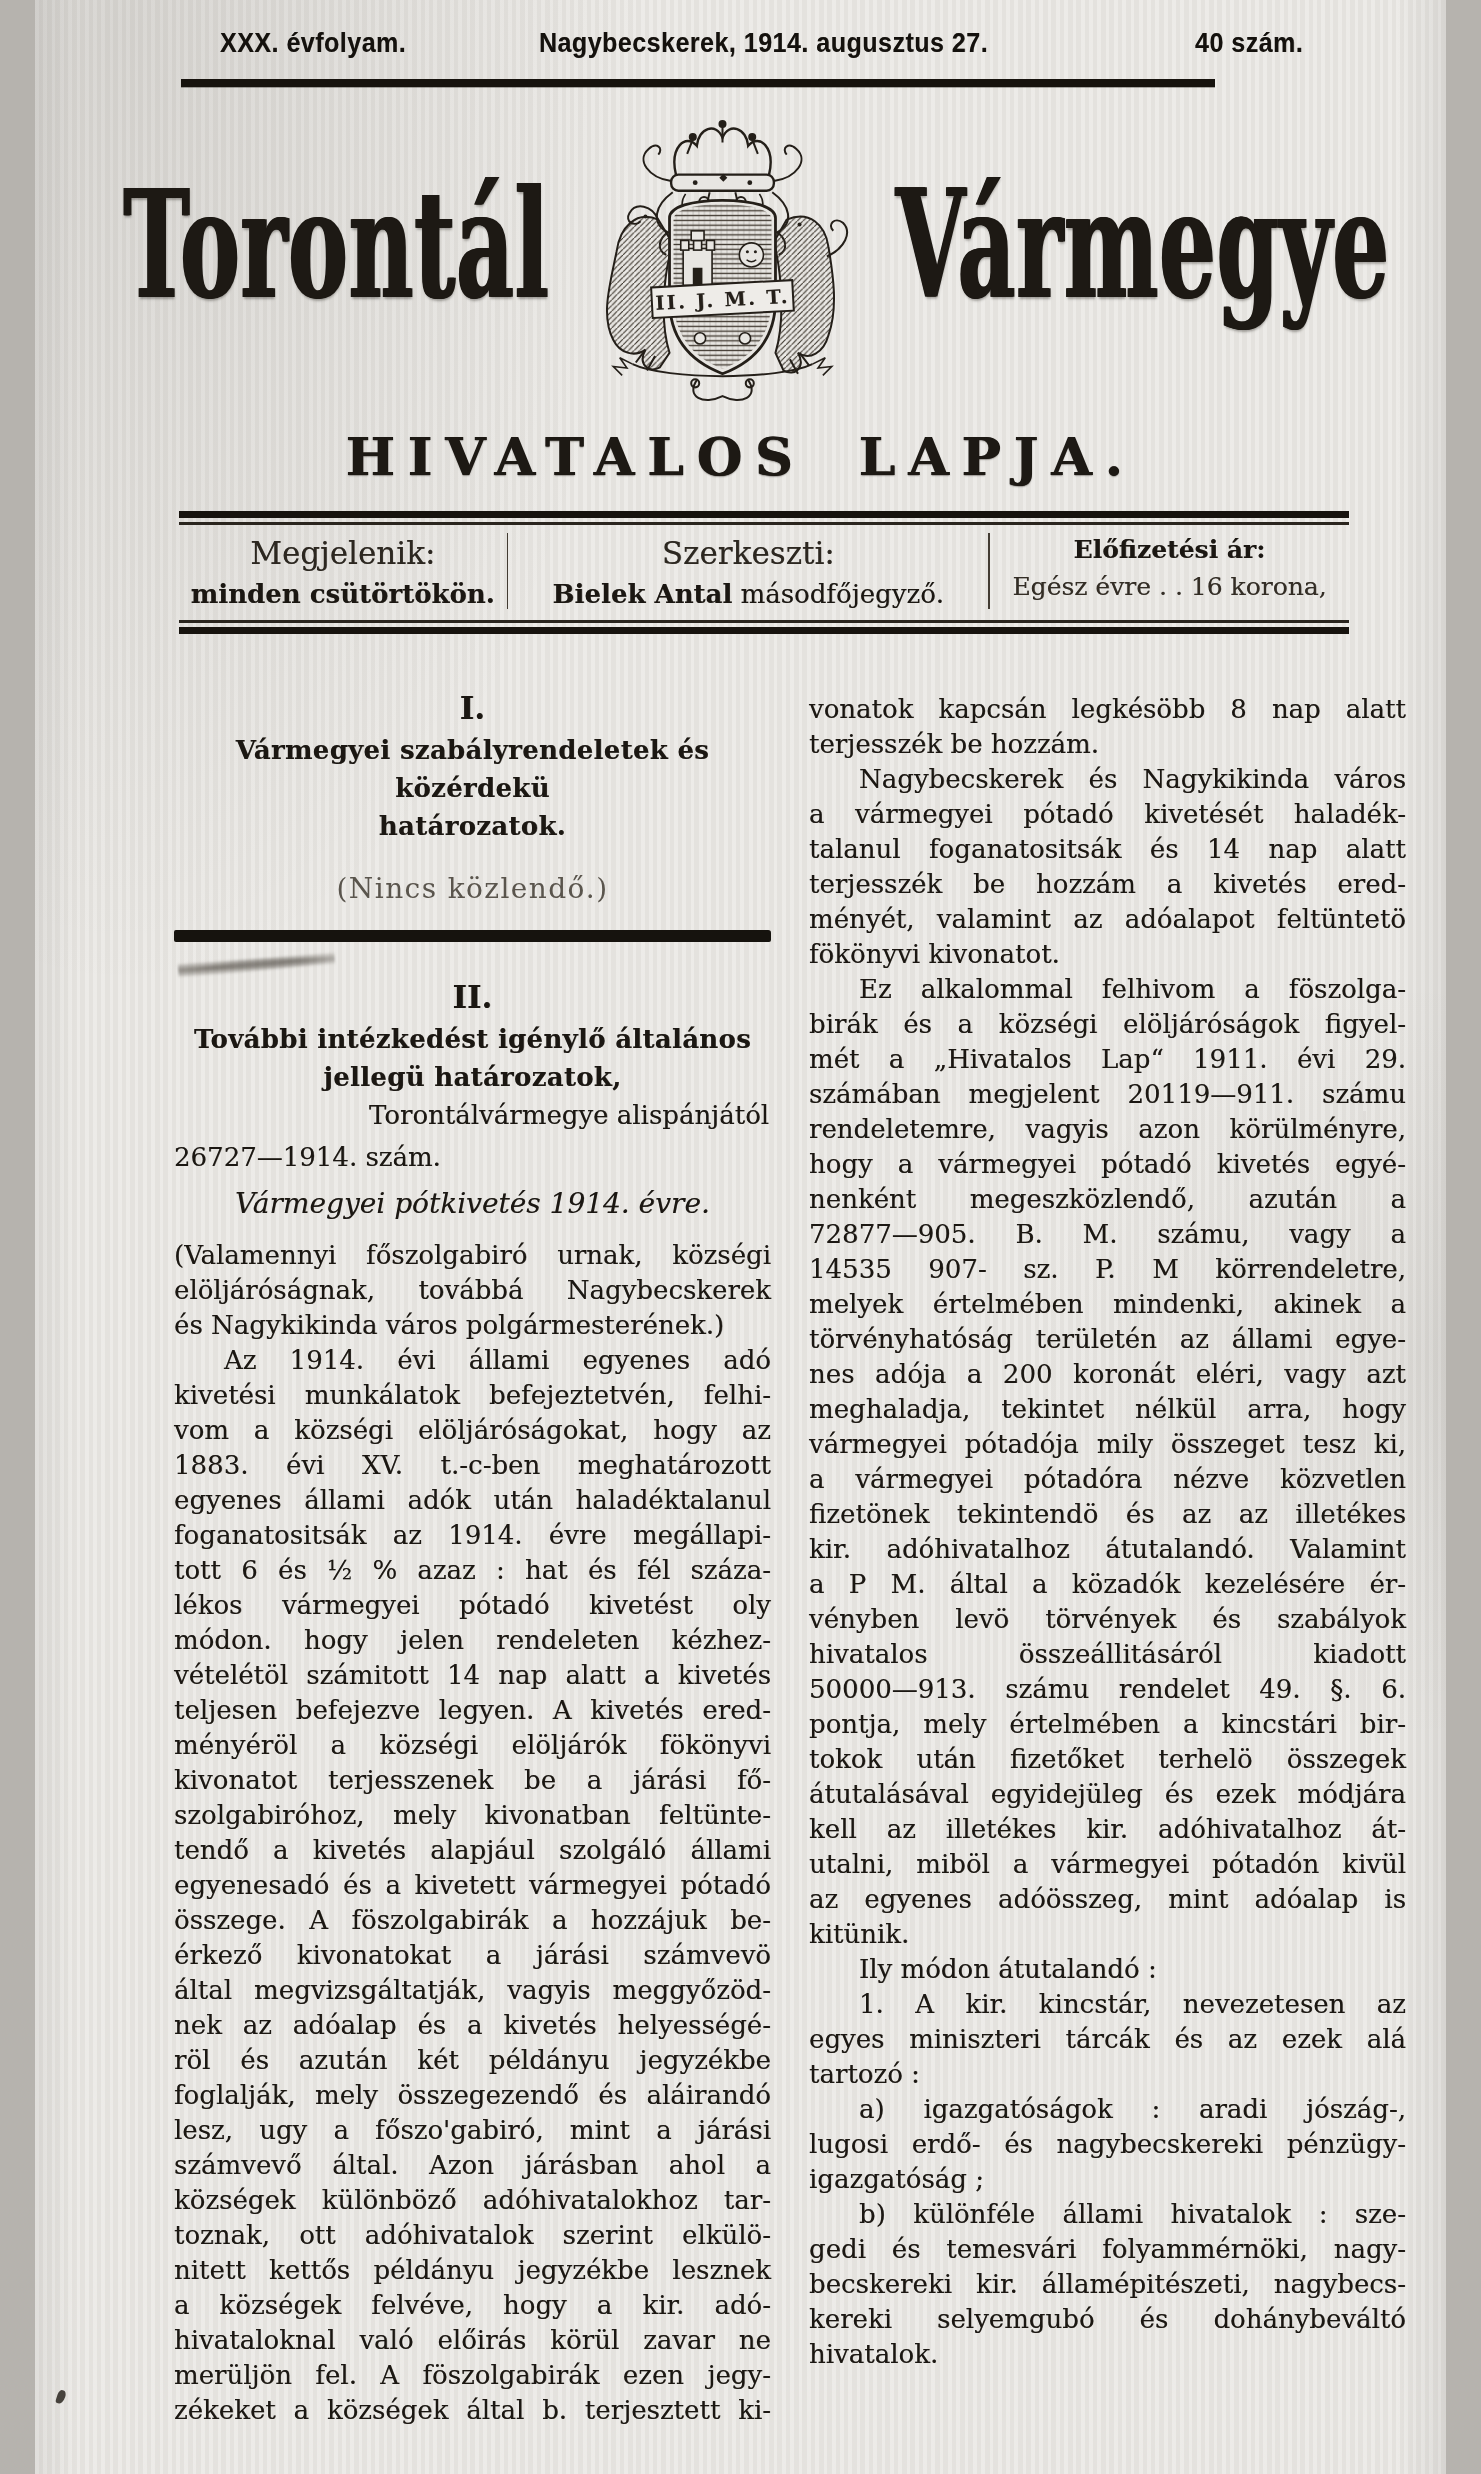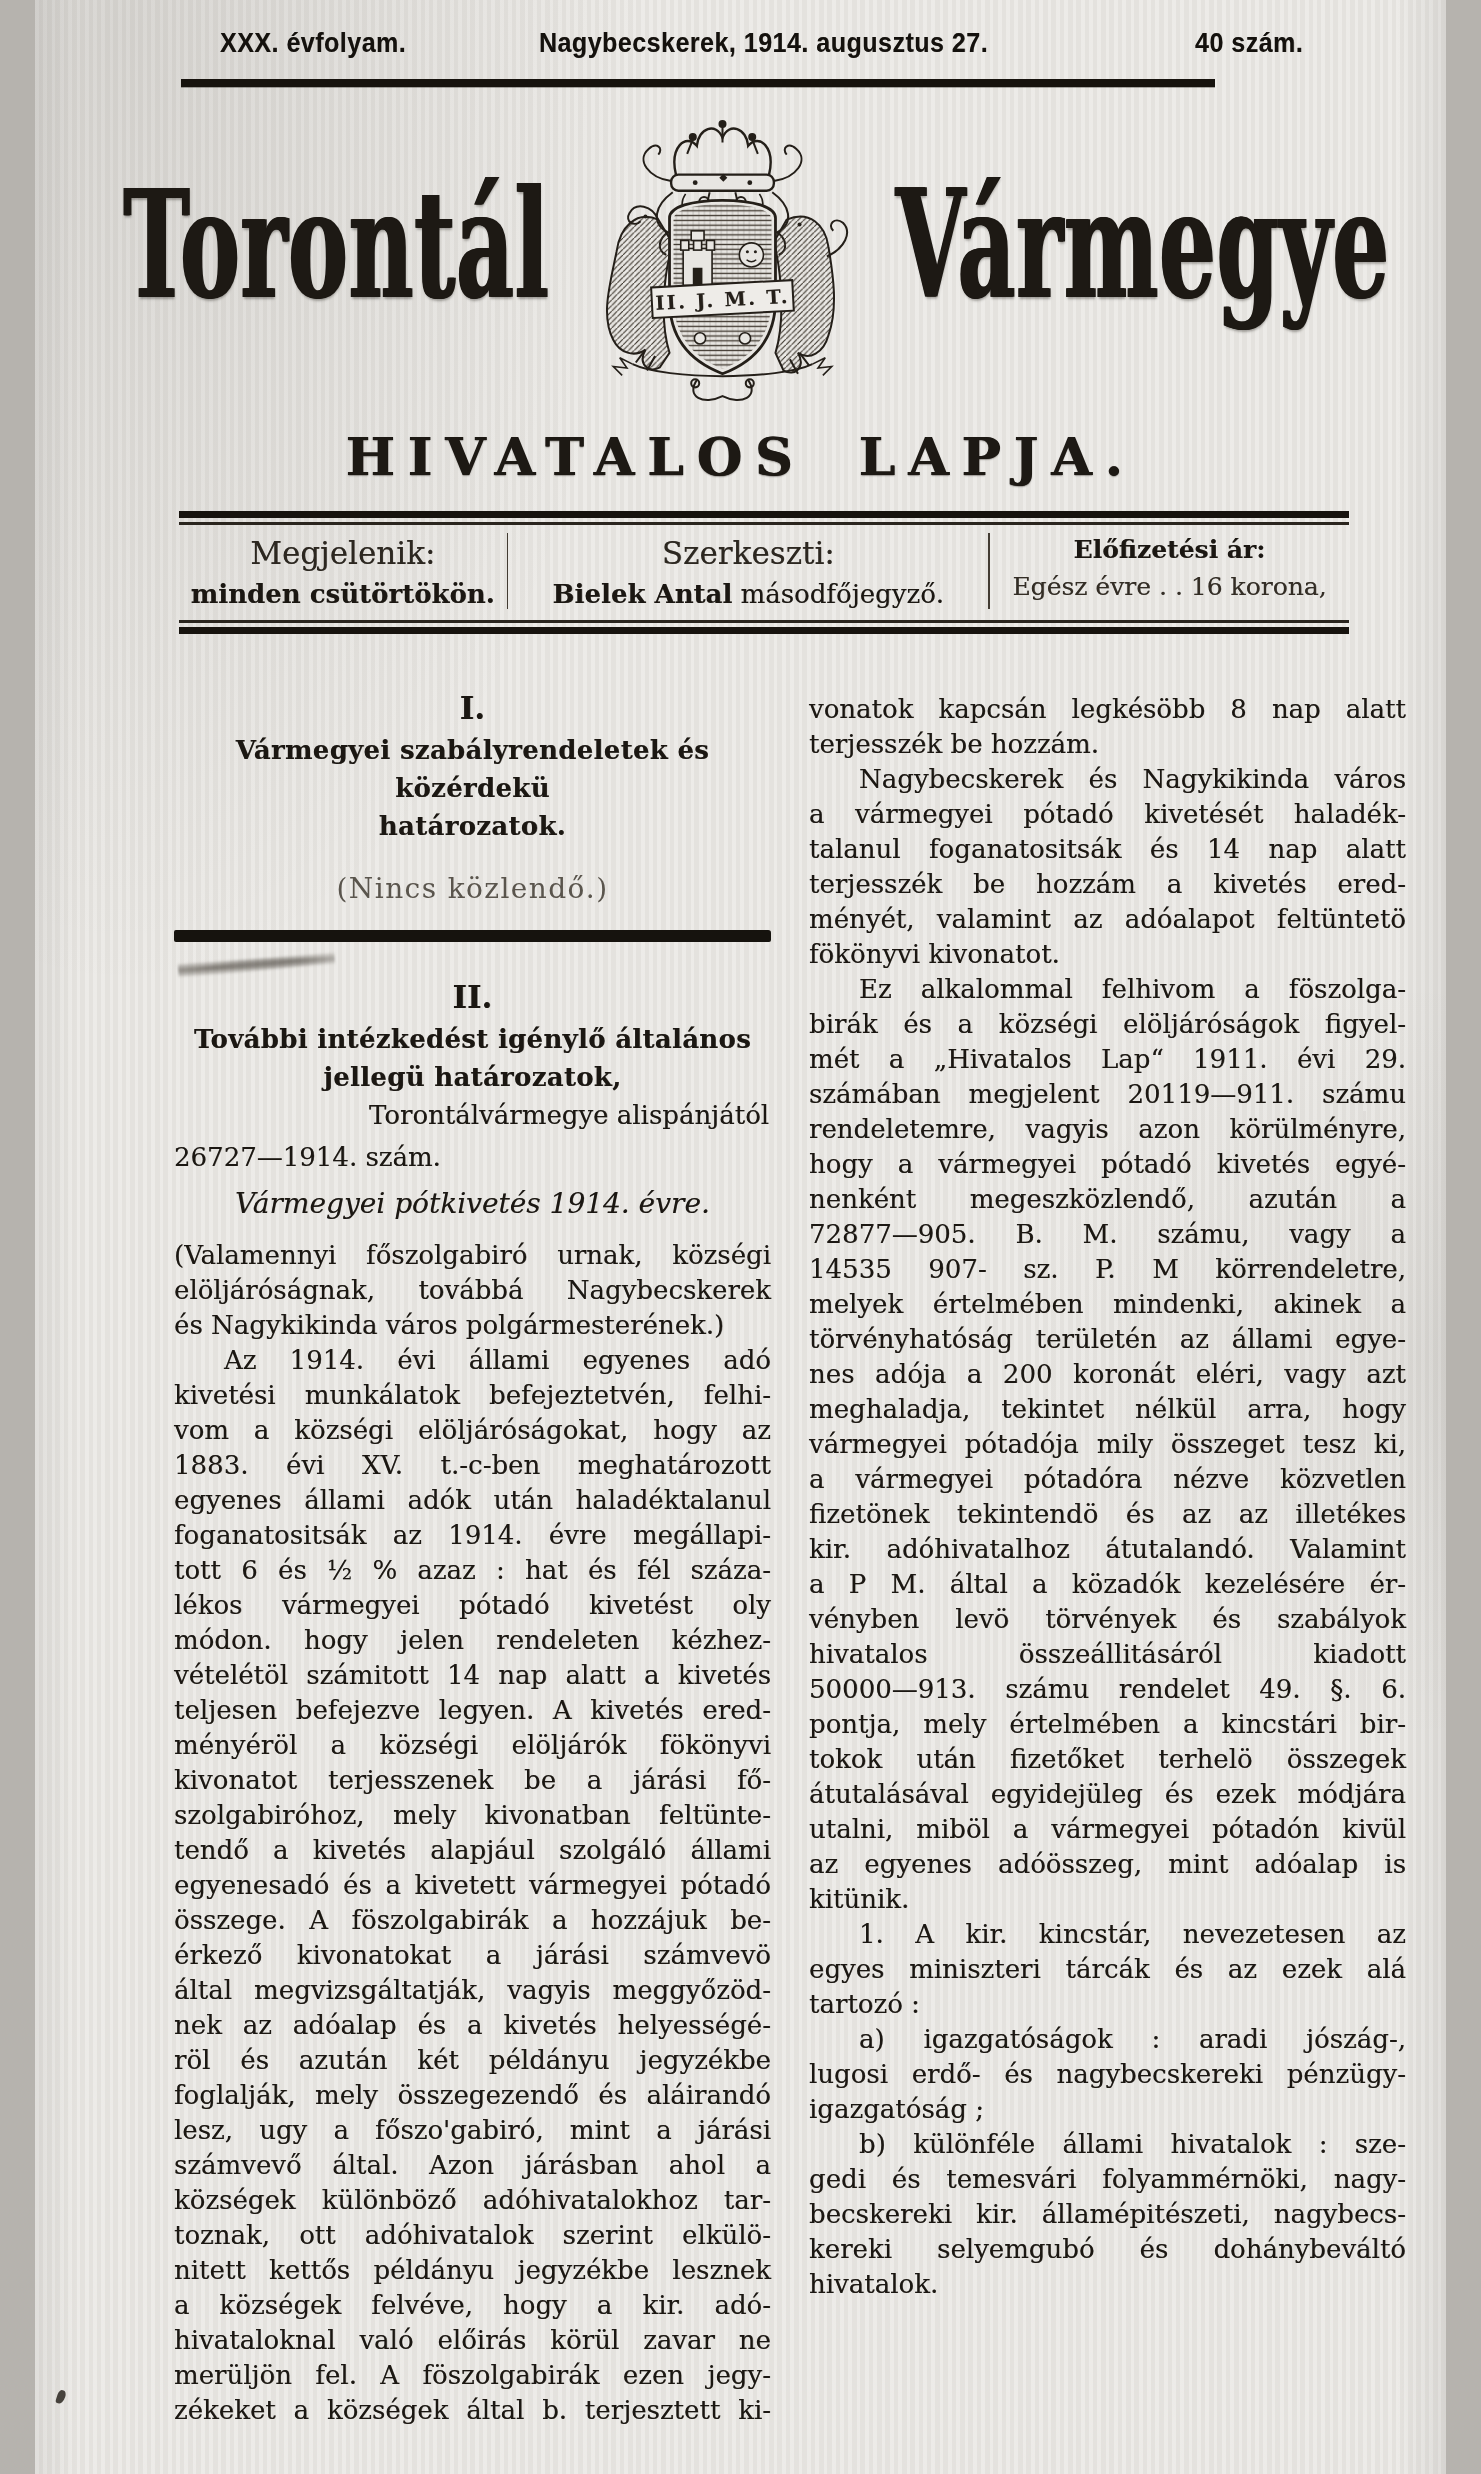--- a/index.html
+++ b/index.html
@@ -307,23 +307,27 @@
           <div class="ln">a vármegyei pótadóra nézve közvetlen</div>
           <div class="ln">fizetönek tekintendö és az az illetékes</div>
           <div class="ln">kir. adóhivatalhoz átutalandó. Valamint</div>
           <div class="ln">a P M. által a közadók kezelésére ér-</div>
           <div class="ln">vényben levö törvények és szabályok</div>
           <div class="ln">hivatalos összeállitásáról kiadott</div>
           <div class="ln">50000—913. számu rendelet 49. §. 6.</div>
           <div class="ln">pontja, mely értelmében a kincstári bir-</div>
           <div class="ln">tokok után fizetőket terhelö összegek</div>
           <div class="ln">átutalásával egyidejüleg és ezek módjára</div>
+          <div class="ln">kell az illetékes kir. adóhivatalhoz át-</div>
           <div class="ln">utalni, miböl a vármegyei pótadón kivül</div>
           <div class="ln">az egyenes adóösszeg, mint adóalap is</div>
           <div class="ln f-e">kitünik.</div>
+        </div>
+        <div class="blk para">
+          <div class="ln f-i f-e">Ily módon átutalandó :</div>
         </div>
         <div class="blk para">
           <div class="ln f-i">1. A kir. kincstár, nevezetesen az</div>
           <div class="ln">egyes miniszteri tárcák és az ezek alá</div>
           <div class="ln f-e">tartozó :</div>
         </div>
         <div class="blk para">
           <div class="ln f-i">a) igazgatóságok : aradi jószág-,</div>
           <div class="ln">lugosi erdő- és nagybecskereki pénzügy-</div>
           <div class="ln f-e">igazgatóság ;</div>

